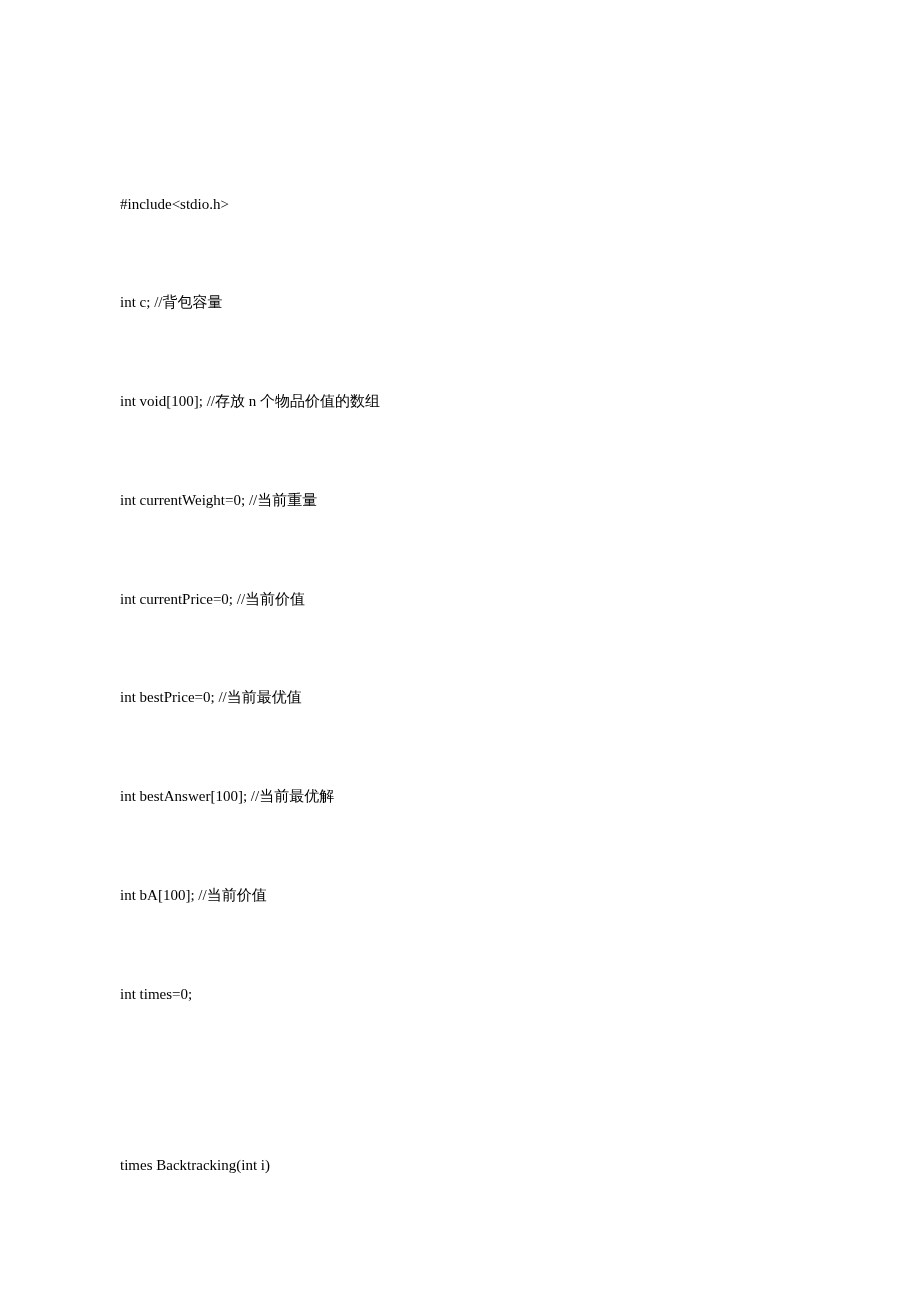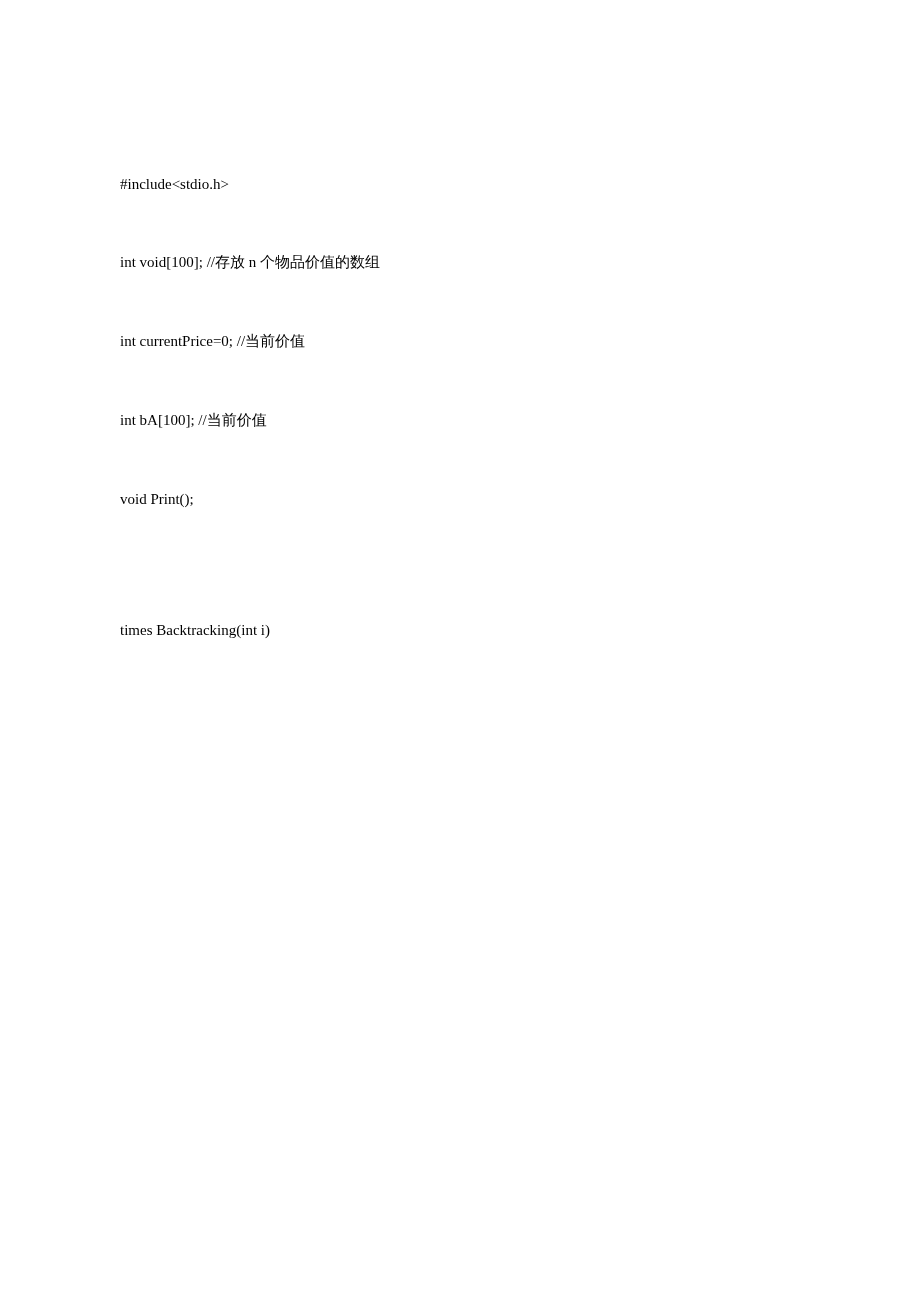--- a/index.html
+++ b/index.html
@@ -17,32 +17,37 @@
   box-sizing: border-box;
   padding: 118px 120px 100px 120px;
   background: #fff;
 }
 .code-block {
   white-space: pre;
   font-family: "Times New Roman", "SimSun", serif;
 }
 .line {
   white-space: pre-wrap;
+  margin-top: 20px;
 }
 </style>
 </head>
 <body>
 
 <div class="page">
   <div class="code-block">
     <div class="line">#include&lt;stdio.h&gt;</div>
+    <div class="line">int c; //背包容量</div>
     <div class="line">int void[100]; //存放 n 个物品价值的数组</div>
+    <div class="line">int currentWeight=0; //当前重量</div>
     <div class="line">int currentPrice=0; //当前价值</div>
+    <div class="line">int bestPrice=0; //当前最优值</div>
+    <div class="line">int bestAnswer[100]; //当前最优解</div>
     <div class="line">int bA[100]; //当前价值</div>
-    <div class="line">void Print();</div>
+    <div class="line">int times=0;</div>
     <div class="line"></div>
     <div class="line">times Backtracking(int i)</div>
     
     
     
     
     
     
     
     

